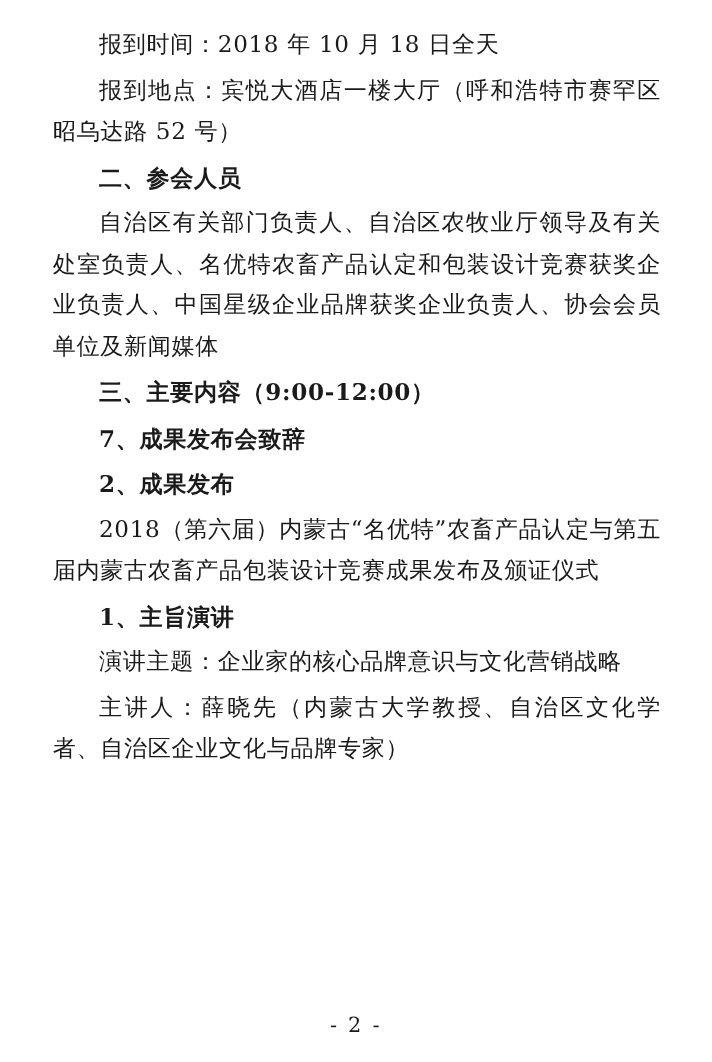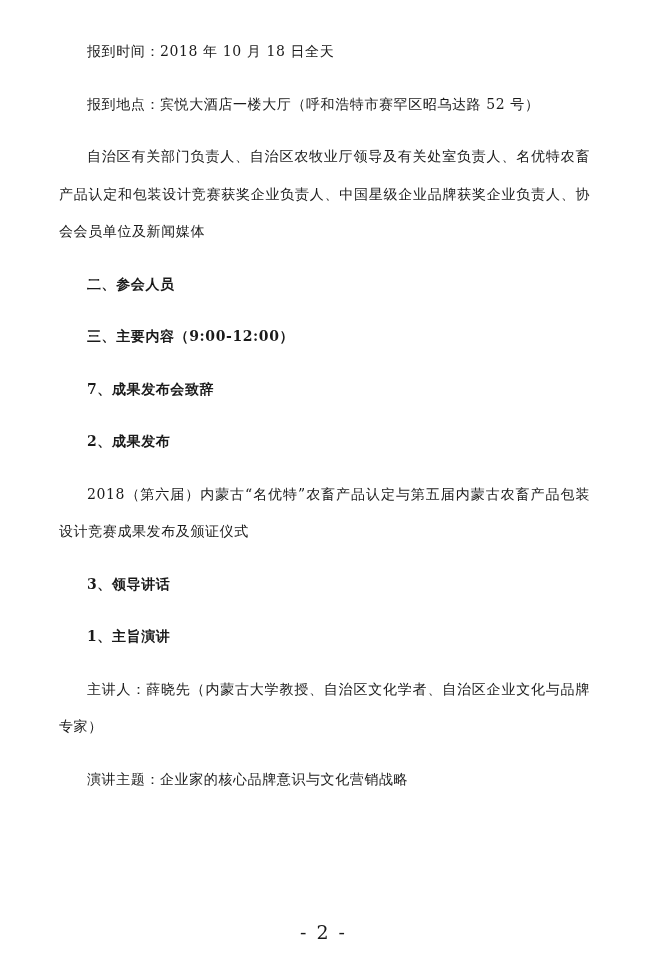--- a/index.html
+++ b/index.html
@@ -20,22 +20,22 @@
     height: 965px;
     box-sizing: border-box;
     padding: 18px 42px 0 44px;
     position: relative;
   }
   .bold {
     font-weight: bold;
     letter-spacing: 1px;
   }
   .para {
-    margin: 15px;
-    font-size: 14px;
+    margin: 4px;
+    font-size: 21px;
     line-height: 37.5px;
     letter-spacing: 0.6px;
     text-align: justify;
     text-justify: inter-ideograph;
     text-indent: 2em;
   }
   .para.bold {
     font-weight: bold;
   }
   .footer {
@@ -49,30 +49,29 @@
   }
 </style>
 </head>
 <body>
 
 <div class="page">
 
   <p class="para">报到时间：2018 年 10 月 18 日全天</p>
   <p class="para">报到地点：宾悦大酒店一楼大厅（呼和浩特市赛罕区昭乌达路 52 号）</p>
 
+  <p class="para bold">二、参会人员</p>
   <p class="para">自治区有关部门负责人、自治区农牧业厅领导及有关处室负责人、名优特农畜产品认定和包装设计竞赛获奖企业负责人、中国星级企业品牌获奖企业负责人、协会会员单位及新闻媒体</p>
-  <p class="para bold">二、参会人员</p>
 
   <p class="para bold">三、主要内容（9:00-12:00）</p>
 
   <p class="para bold">7、成果发布会致辞</p>
 
   <p class="para bold">2、成果发布</p>
   <p class="para">2018（第六届）内蒙古“名优特”农畜产品认定与第五届内蒙古农畜产品包装设计竞赛成果发布及颁证仪式</p>
 
-  <p class="para bold">3、领导讲话</p>
 
   <p class="para bold">1、主旨演讲</p>
+  <p class="para">演讲主题：企业家的核心品牌意识与文化营销战略</p>
   <p class="para">主讲人：薛晓先（内蒙古大学教授、自治区文化学者、自治区企业文化与品牌专家）</p>
-  <p class="para">演讲主题：企业家的核心品牌意识与文化营销战略</p>
 
   <div class="footer">- 2 -</div>
 </div>
 
 </body></html>

